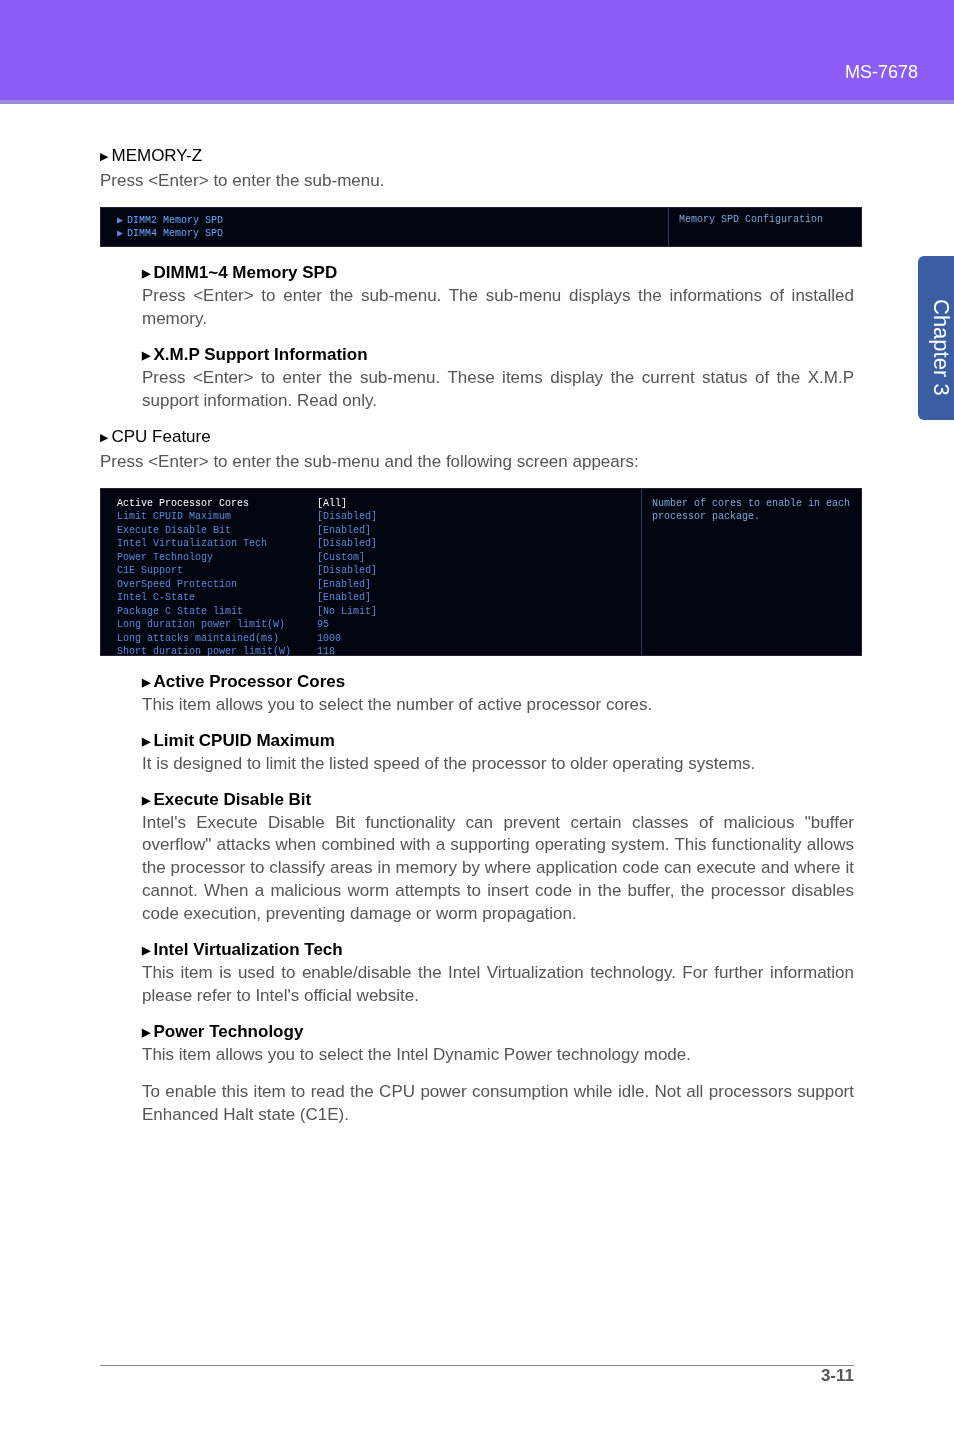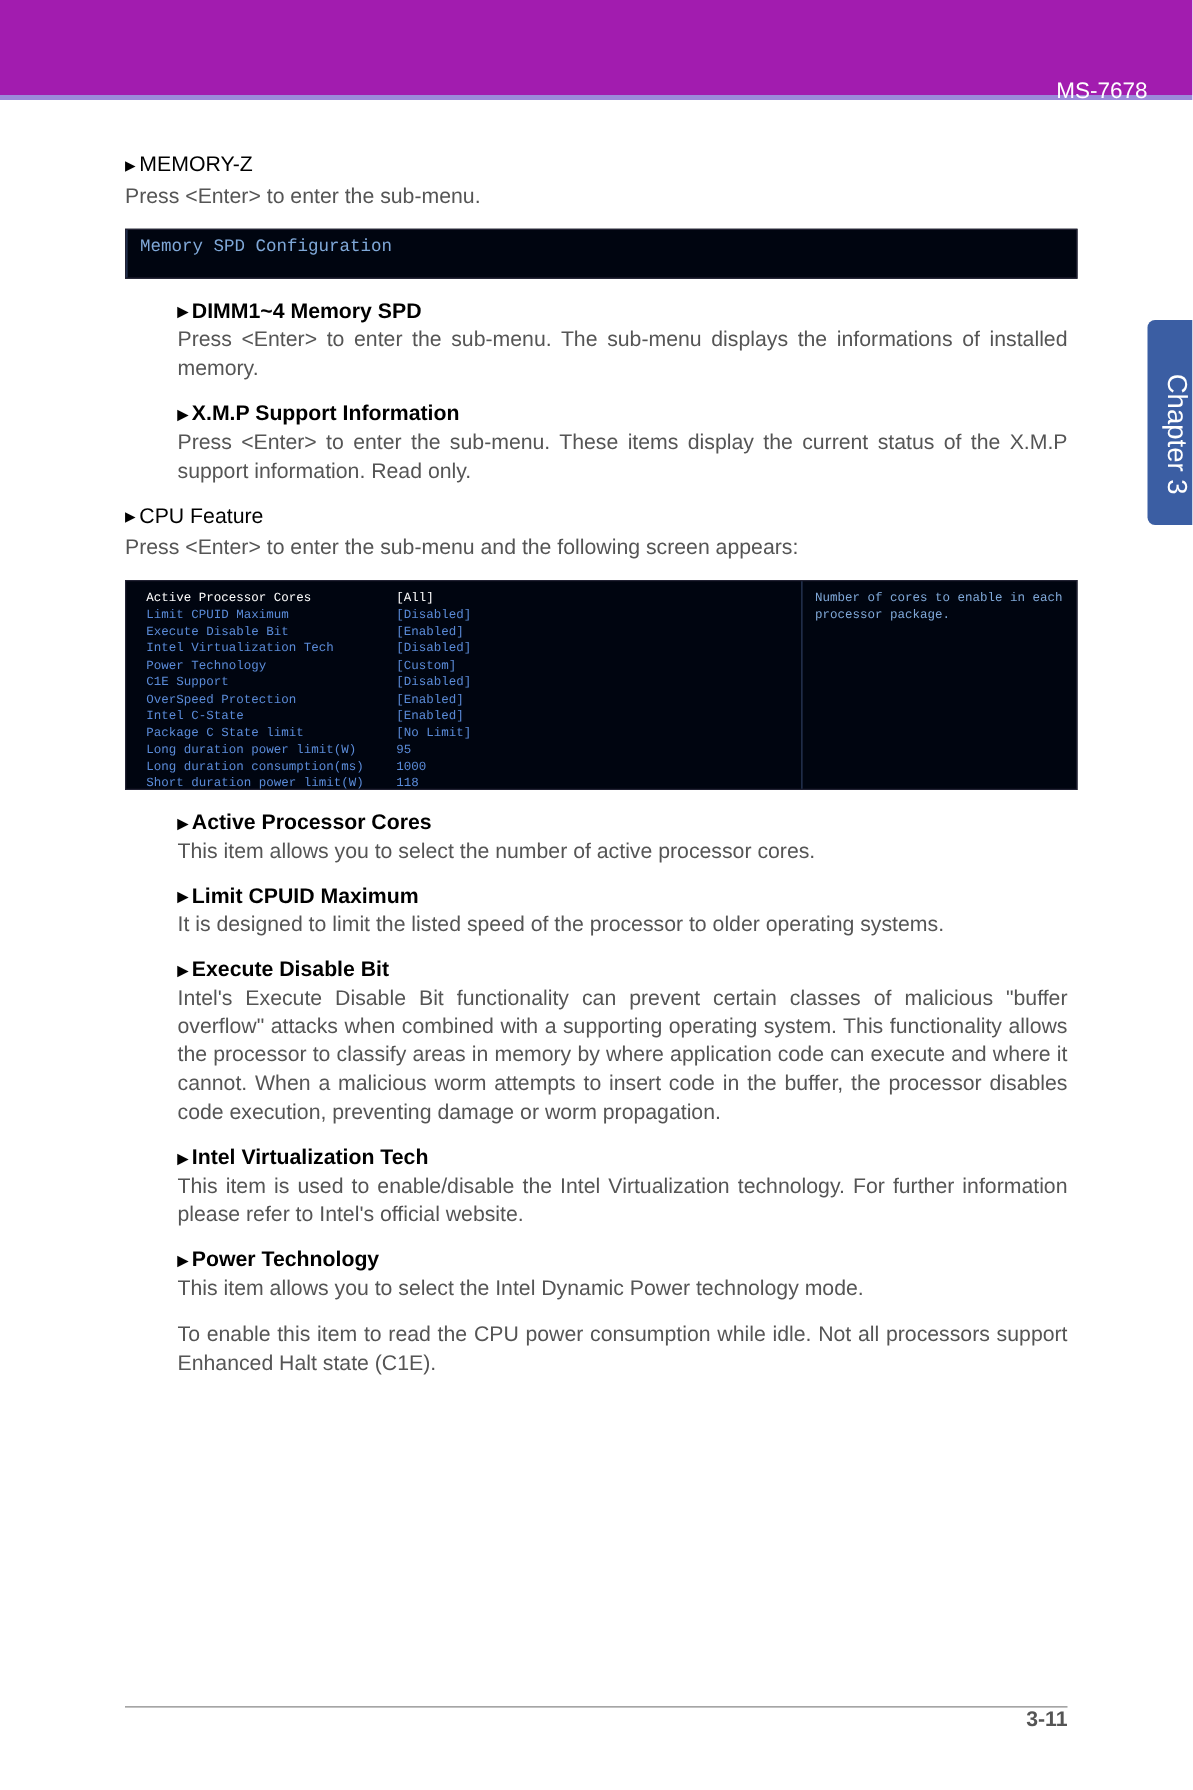--- a/index.html
+++ b/index.html
@@ -6,22 +6,22 @@
   body {
     width: 954px;
     height: 1432px;
     background: #fff;
     font-family: Arial, Helvetica, sans-serif;
     color: #555;
     position: relative;
   }
   .header-band {
     width: 100%;
-    height: 76px;
-    background: #a21caf;
+    height: 100px;
+    background: #8b5cf6;
     position: relative;
     padding-left: 16px;
   }
   .header-text {
     position: absolute;
     right: 36px;
     top: 62px;
     color: #fff;
     font-size: 18px;
   }
@@ -82,25 +82,25 @@
   }
   .bios-shot1 .left1 {
     flex: 1;
     padding: 6px 16px;
     color: #6aa8ff;
     font-family: 'Courier New', monospace;
     font-size: 10px;
     line-height: 1.3;
   }
   .bios-shot1 .right1 {
-    width: 237px;
+    width: 193px;
     padding: 6px 10px;
     color: #7fa8d8;
     font-family: 'Courier New', monospace;
-    font-size: 14px;
+    font-size: 10px;
     border-left: 1px solid #2a3a5a;
   }
   .bios-shot1 .left1 .tri-blue { color: #5a8bd8; margin-right: 4px; }
 
   .bios-shot2 {
     margin: 4px auto 16px auto;
     width: 762px;
     height: 168px;
     background: #000510;
     border: 1px solid #223;
@@ -150,20 +150,24 @@
 <div class="side-tab">Chapter 3</div>
 
 <div class="content">
 
   <div class="section-title">
     <span class="tri">▶</span><span>MEMORY-Z</span>
   </div>
   <div class="body-text">Press &lt;Enter&gt; to enter the sub-menu.</div>
 
   <div class="bios-shot1">
+    <div class="left1">
+      <div><span class="tri-blue">▶</span><span>DIMM2 Memory SPD</span></div>
+      <div><span class="tri-blue">▶</span><span>DIMM4 Memory SPD</span></div>
+    </div>
     <div class="right1">Memory SPD Configuration</div>
   </div>
 
   <div class="sub-block">
     <div class="sub-title"><span class="tri">▶</span><span>DIMM1~4 Memory SPD</span></div>
     <div class="body-text">Press &lt;Enter&gt; to enter the sub-menu. The sub-menu displays the informations of installed memory.</div>
 
     <div class="sub-title"><span class="tri">▶</span><span>X.M.P Support Information</span></div>
     <div class="body-text">Press &lt;Enter&gt; to enter the sub-menu. These items display the current status of the X.M.P support information. Read only.</div>
   </div>
@@ -209,21 +213,21 @@
         </div>
         <div class="bios-row norm">
           <span class="bios-label">Package C State limit</span>
           <span class="bios-val">[No Limit]</span>
         </div>
         <div class="bios-row norm">
           <span class="bios-label">Long duration power limit(W)</span>
           <span class="bios-val">95</span>
         </div>
         <div class="bios-row norm">
-          <span class="bios-label">Long duration consumption(ms)</span>
+          <span class="bios-label">Long attacks maintained(ms)</span>
           <span class="bios-val">1000</span>
         </div>
         <div class="bios-row norm">
           <span class="bios-label">Short duration power limit(W)</span>
           <span class="bios-val">118</span>
         </div>
       </div>
     <div class="right2">
       <div class="help-text">Number of cores to enable in each processor package.</div>
     </div>

